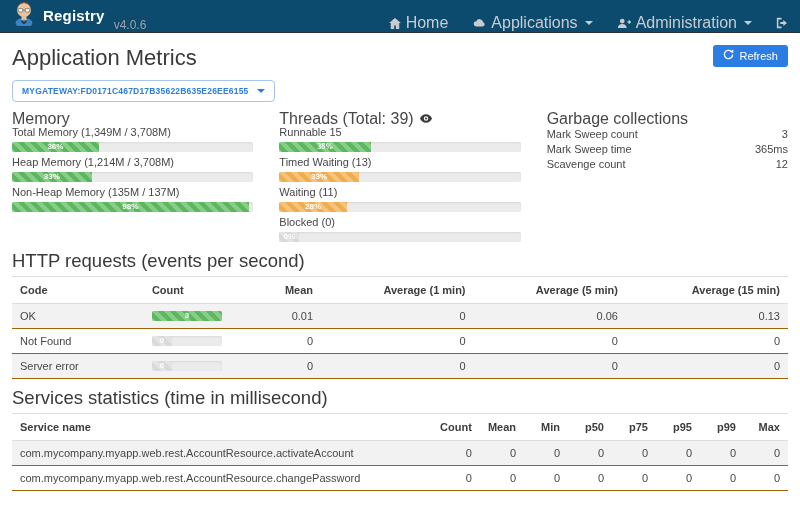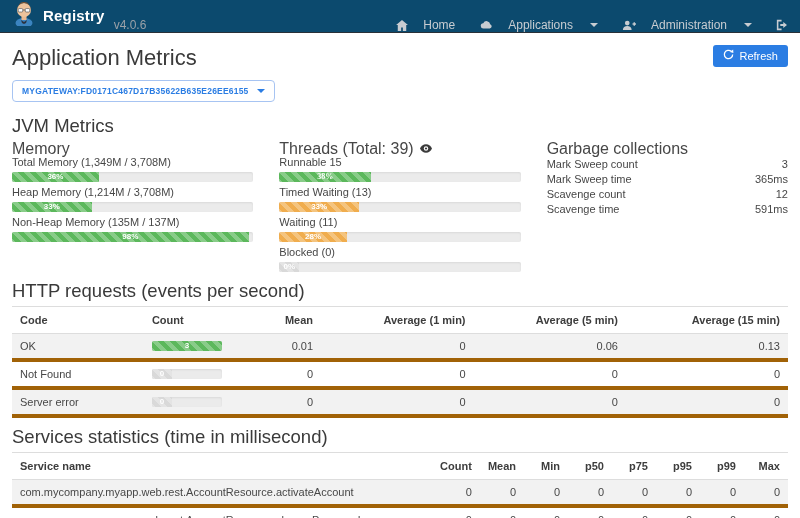--- a/index.html
+++ b/index.html
@@ -6,22 +6,22 @@
   html,body { width: 800px; height: 518px; overflow: hidden; background: #fff;
     font-family: "Liberation Sans", sans-serif; color: #444; }
 
   
   .navbar { height: 33px; background: #0c4a6e; display: flex; align-items: flex-end;
     padding: 0 12px; border-bottom: 1px solid #2a3138; }
   .brand { display: flex; align-items: center; gap: 7px; cursor: pointer; }
   .brand-name { color: #ffffff; font-weight: bold; font-size: 15px; letter-spacing: .2px; }
   .brand-version { color: #9aa1a8; font-size: 12px; margin-left: 2px; margin-top: 20px; }
   .nav-links { margin-left: auto; display: flex; align-items: center; gap: 24px; }
-  .nav-link { color: #c8ccd1; font-size: 12px; display: flex; align-items: center;
-    gap: 15px; cursor: pointer; text-decoration: none; }
+  .nav-link { color: #c8ccd1; font-size: 16px; display: flex; align-items: center;
+    gap: 5px; cursor: pointer; text-decoration: none; }
   .nav-link svg { display: block; }
   .caret { width: 0; height: 0; border-left: 4px solid transparent;
     border-right: 4px solid transparent; border-top: 4px solid #c8ccd1; margin-left: 2px; }
   .signout { color: #c8ccd1; cursor: pointer; display: flex; align-items: center; }
 
   
   .container { padding: 6px 12px 0; }
   .page-head { display: flex; align-items: flex-start; justify-content: space-between; margin-top: 6px; }
   .page-title { font-size: 22px; font-weight: 500; color: #3a3a3a; }
   .btn-refresh { background: #2b7de3; color: #fff; border: none; border-radius: 3px;
@@ -51,21 +51,21 @@
   .fill.orange { background-color: #f0ad4e; }
   .fill.gray { background-color: #d9d9d9; }
   .gc-row { display: flex; justify-content: space-between; font-size: 11px;
     color: #474747; padding: 1.5px 0; }
   .eye { cursor: pointer; color: #3a3a3a; display: inline-flex; }
 
   
   table { width: 100%; border-collapse: collapse; margin-top: 4px; }
   thead th { font-size: 11px; font-weight: bold; color: #3d3d3d; text-align: left;
     padding: 7px 8px; border-top: 1px solid #ddd; border-bottom: 1px solid #ddd; }
-  tbody td { font-size: 11px; color: #474747; padding: 6px 8px; border-bottom: 4px solid #a16207; margin-left: 44px; }
+  tbody td { font-size: 11px; color: #474747; padding: 6px 8px; border-bottom: 1px solid #a16207; margin-left: 44px; }
   tbody tr:nth-child(odd) { background: #f2f2f2; }
   th.num, td.num { text-align: right; }
   .table-bar { width: 70px; height: 10px; margin: 0; }
   .svc-table td:first-child { font-size: 11px; }
   .svc-table th.num, .svc-table td.num { width: 44px; }
 </style>
 </head>
 <body>
 
 <nav class="navbar">
@@ -138,21 +138,20 @@
       <span>Refresh</span>
     </button>
   </div>
 
   <button class="instance-dropdown">
     <span>MYGATEWAY:FD0171C467D17B35622B635E26EE6155</span>
     <span class="caret"></span>
   </button>
 
   
-  <h3 class="section-title">JVM Metrics</h3>
   <div class="jvm-grid">
     <div>
       <div class="col-title">Memory</div>
       <div>
           <div class="metric-label">Total Memory (1,349M / 3,708M)</div>
           <div class="progress">
             <div class="fill green" style="width: 36%;">36%</div>
           </div>
           <div class="metric-label">Heap Memory (1,214M / 3,708M)</div>
           <div class="progress">
@@ -202,24 +201,20 @@
             <span>3</span>
           </div>
           <div class="gc-row">
             <span>Mark Sweep time</span>
             <span>365ms</span>
           </div>
           <div class="gc-row">
             <span>Scavenge count</span>
             <span>12</span>
           </div>
-          <div class="gc-row">
-            <span>Scavenge time</span>
-            <span>591ms</span>
-          </div>
         </div>
     </div>
   </div>
 
   
   <h3 class="section-title">HTTP requests (events per second)</h3>
   <table class="http-table">
     <thead>
         <tr>
           <th>Code</th>

